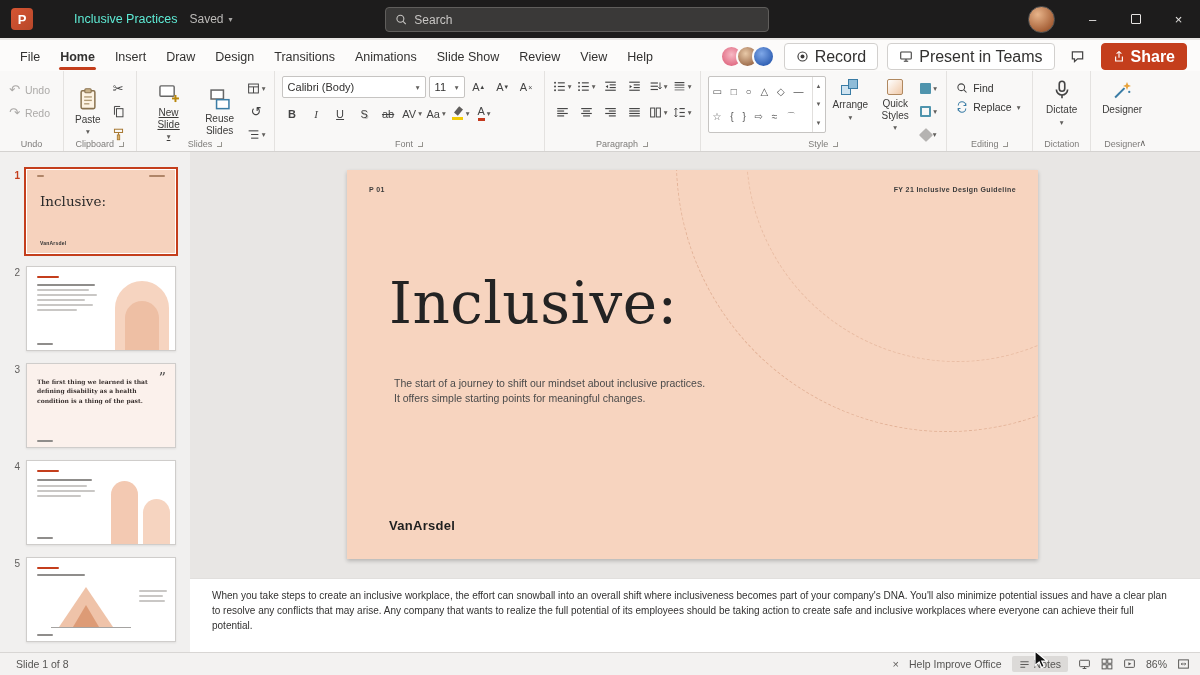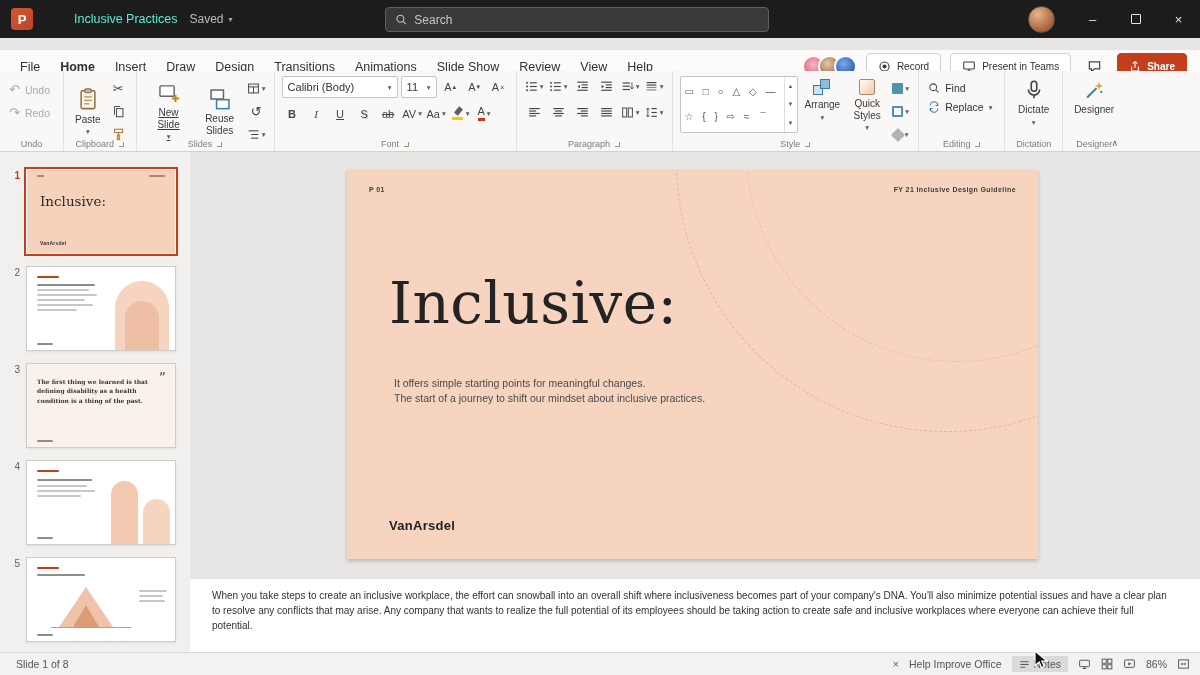--- a/index.html
+++ b/index.html
@@ -21,34 +21,34 @@
             border:1px solid #605e5c; border-radius:4px; display:flex; align-items:center; padding:0 9px; gap:7px; }
   .search input { background:transparent; border:none; outline:none; color:#d0cecc; font-size:12px; width:100%; font-family:inherit; }
   .search input::placeholder { color:#c8c6c4; }
   .tb-right { position:absolute; right:0; top:0; height:38px; display:flex; align-items:center; }
   .tb-avatar { width:27px; height:27px; border-radius:50%; margin-right:16px;
                background:radial-gradient(circle at 35% 30%,#e8b48a,#a8633a 70%,#7c4526); border:1px solid #555; }
   .winbtn { width:43px; height:38px; display:flex; align-items:center; justify-content:center; color:#e6e4e2; font-size:13px; }
   .winbtn.max i { display:block; width:10px; height:10px; border:1px solid #e6e4e2; border-radius:1px; }
 
   
-  .menubar { position:absolute; top:50px; left:0; width:1200px; height:33px; background:#fcfbfa; display:flex; align-items:center;text-align:right; }
+  .menubar { position:absolute; top:40px; left:0; width:1200px; height:33px; background:#fcfbfa; display:flex; align-items:center;text-align:right; }
   .tabs { display:flex; align-items:center; height:100%; padding-left:10px; }
   .tab { position:relative; height:100%; display:flex; align-items:center; padding:0 10px; font-size:12.5px; color:#323130; }
   .tab.active { font-weight:bold; }
   .tab.active::after { content:""; position:absolute; left:9px; right:9px; bottom:3px; height:3px; border-radius:2px; background:var(--accent); }
   .menu-right { margin-left:auto; display:flex; align-items:center; gap:9px; padding-right:13px; }
   .presence { display:flex; align-items:center; }
   .pa { width:23px; height:23px; border-radius:50%; border:2px solid #fcfbfa; }
   .pa + .pa { margin-left:-7px; }
   .pa1 { background:radial-gradient(circle at 50% 40%,#f7b9c4,#d9536f); }
   .pa2 { background:radial-gradient(circle at 40% 35%,#e8c9a8,#9c6b4a 75%); }
   .pa3 { background:radial-gradient(circle at 40% 35%,#7fa8e8,#2f5fb3 75%); }
   .pill { display:flex; align-items:center; gap:6px; height:27px; padding:0 11px; background:#fff;
-          border:1px solid #d2d0ce; border-radius:4px; font-size:10px; color:#323130; }
+          border:1px solid #d2d0ce; border-radius:4px; font-size:16px; color:#323130; }
   .pill.share { background:var(--accent); border-color:var(--accent); color:#fff; font-weight:600; }
   .iconbtn { width:28px; height:27px; display:flex; align-items:center; justify-content:center; }
 
   
   .ribbon { position:absolute; top:71px; left:0; width:1200px; height:81px; background:#f9f8f7;
             border-bottom:1px solid #d4d2d0; display:flex; }
   .rg { position:relative; border-right:1px solid #e4e2e0; padding:5px 7px 16px; flex:none; }
   .glabel { position:absolute; bottom:2px; left:0; right:0; display:flex; align-items:center; justify-content:center;
             gap:5px; font-size:9px; color:#7e7c7a; }
   .launch { width:5px; height:5px; border-right:1px solid #97958f; border-bottom:1px solid #97958f; }
@@ -314,21 +314,21 @@
       </div>
     </div>
     <div class="glabel">
       <span>Slides</span>
       <span class="launch"></span>
     </div>
   </div>
 
   <div class="rg">
     <div class="rrow" style="margin-bottom:5px;">
-      <div class="combo" style="width:116px;">
+      <div class="combo" style="width:144px;">
         <span>Calibri (Body)</span>
         <span class="dd">▾</span>
       </div>
       <div class="combo" style="width:36px;">
         <span>11</span>
         <span class="dd">▾</span>
       </div>
       <span class="sbtn">
           <span>A</span>
           <span class="supA">▴</span>
@@ -656,22 +656,22 @@
     </div>
   </div>
 </div>
 
 <div class="canvas">
   <div class="slide">
     <span class="s-head l">P 01</span>
     <span class="s-head r">FY 21 Inclusive Design Guideline</span>
     <div class="s-title">Inclusive:</div>
     <div class="s-body">
+      <div>The start of a journey to shift our mindset about inclusive practices.</div>
       <div>It offers simple starting points for meaningful changes.</div>
-      <div>The start of a journey to shift our mindset about inclusive practices.</div>
     </div>
     <span class="s-logo">VanArsdel</span>
   </div>
   <div class="notes">
     <div class="notes-text">When you take steps to create an inclusive workplace, the effort can snowball into an overall shift where inclusiveness becomes part of your company's DNA. You'll also minimize potential issues and have a clear plan to resolve any conflicts that may arise. Any company that wants to realize the full potential of its employees should be taking action to create safe and inclusive workplaces where everyone can achieve their full potential.</div>
   </div>
 </div>
 
 <div class="statusbar">
   <span class="sb-left">Slide 1 of 8</span>

